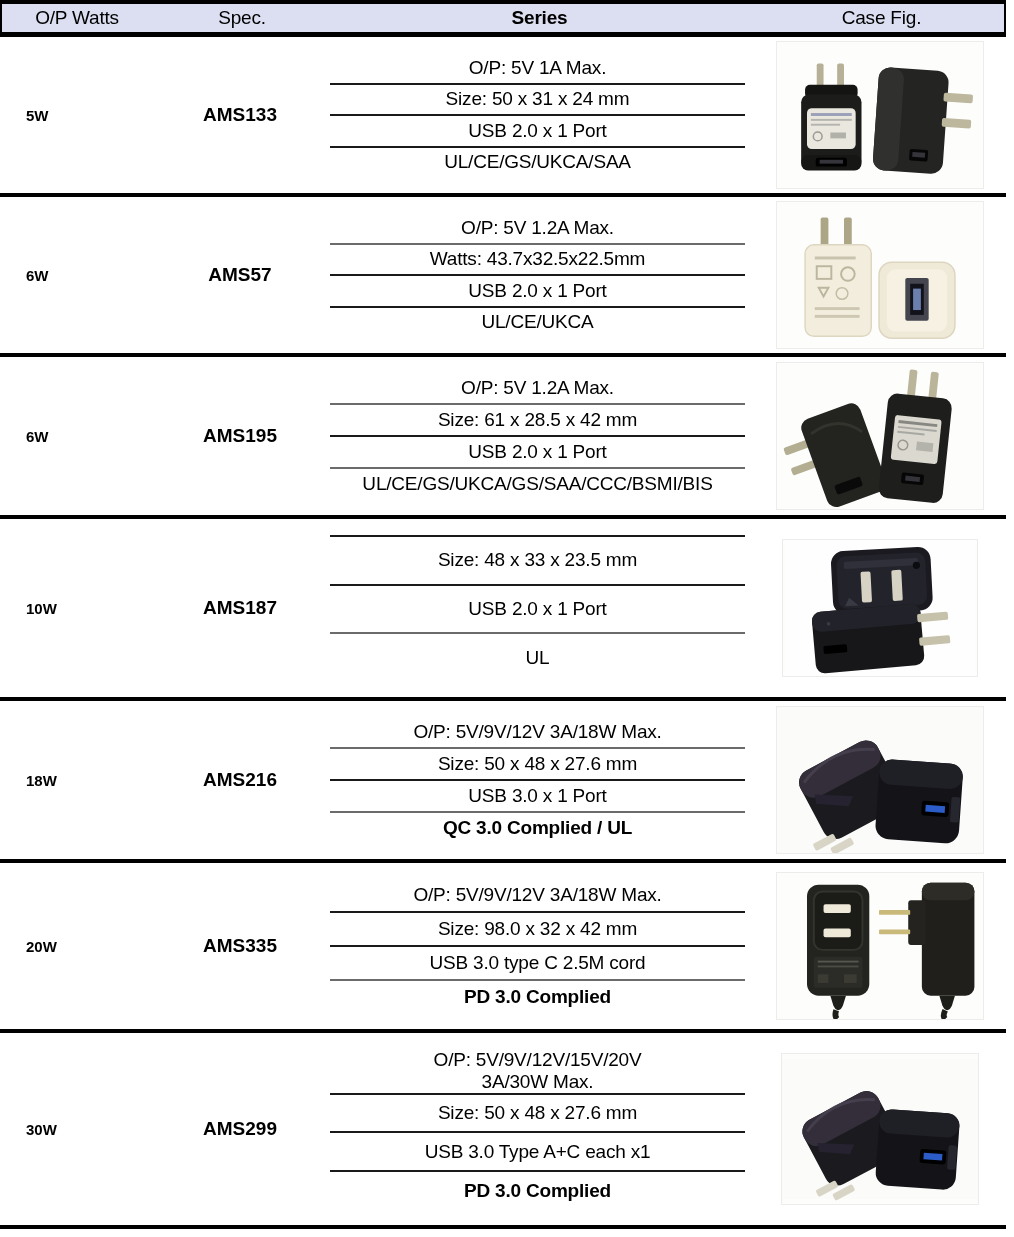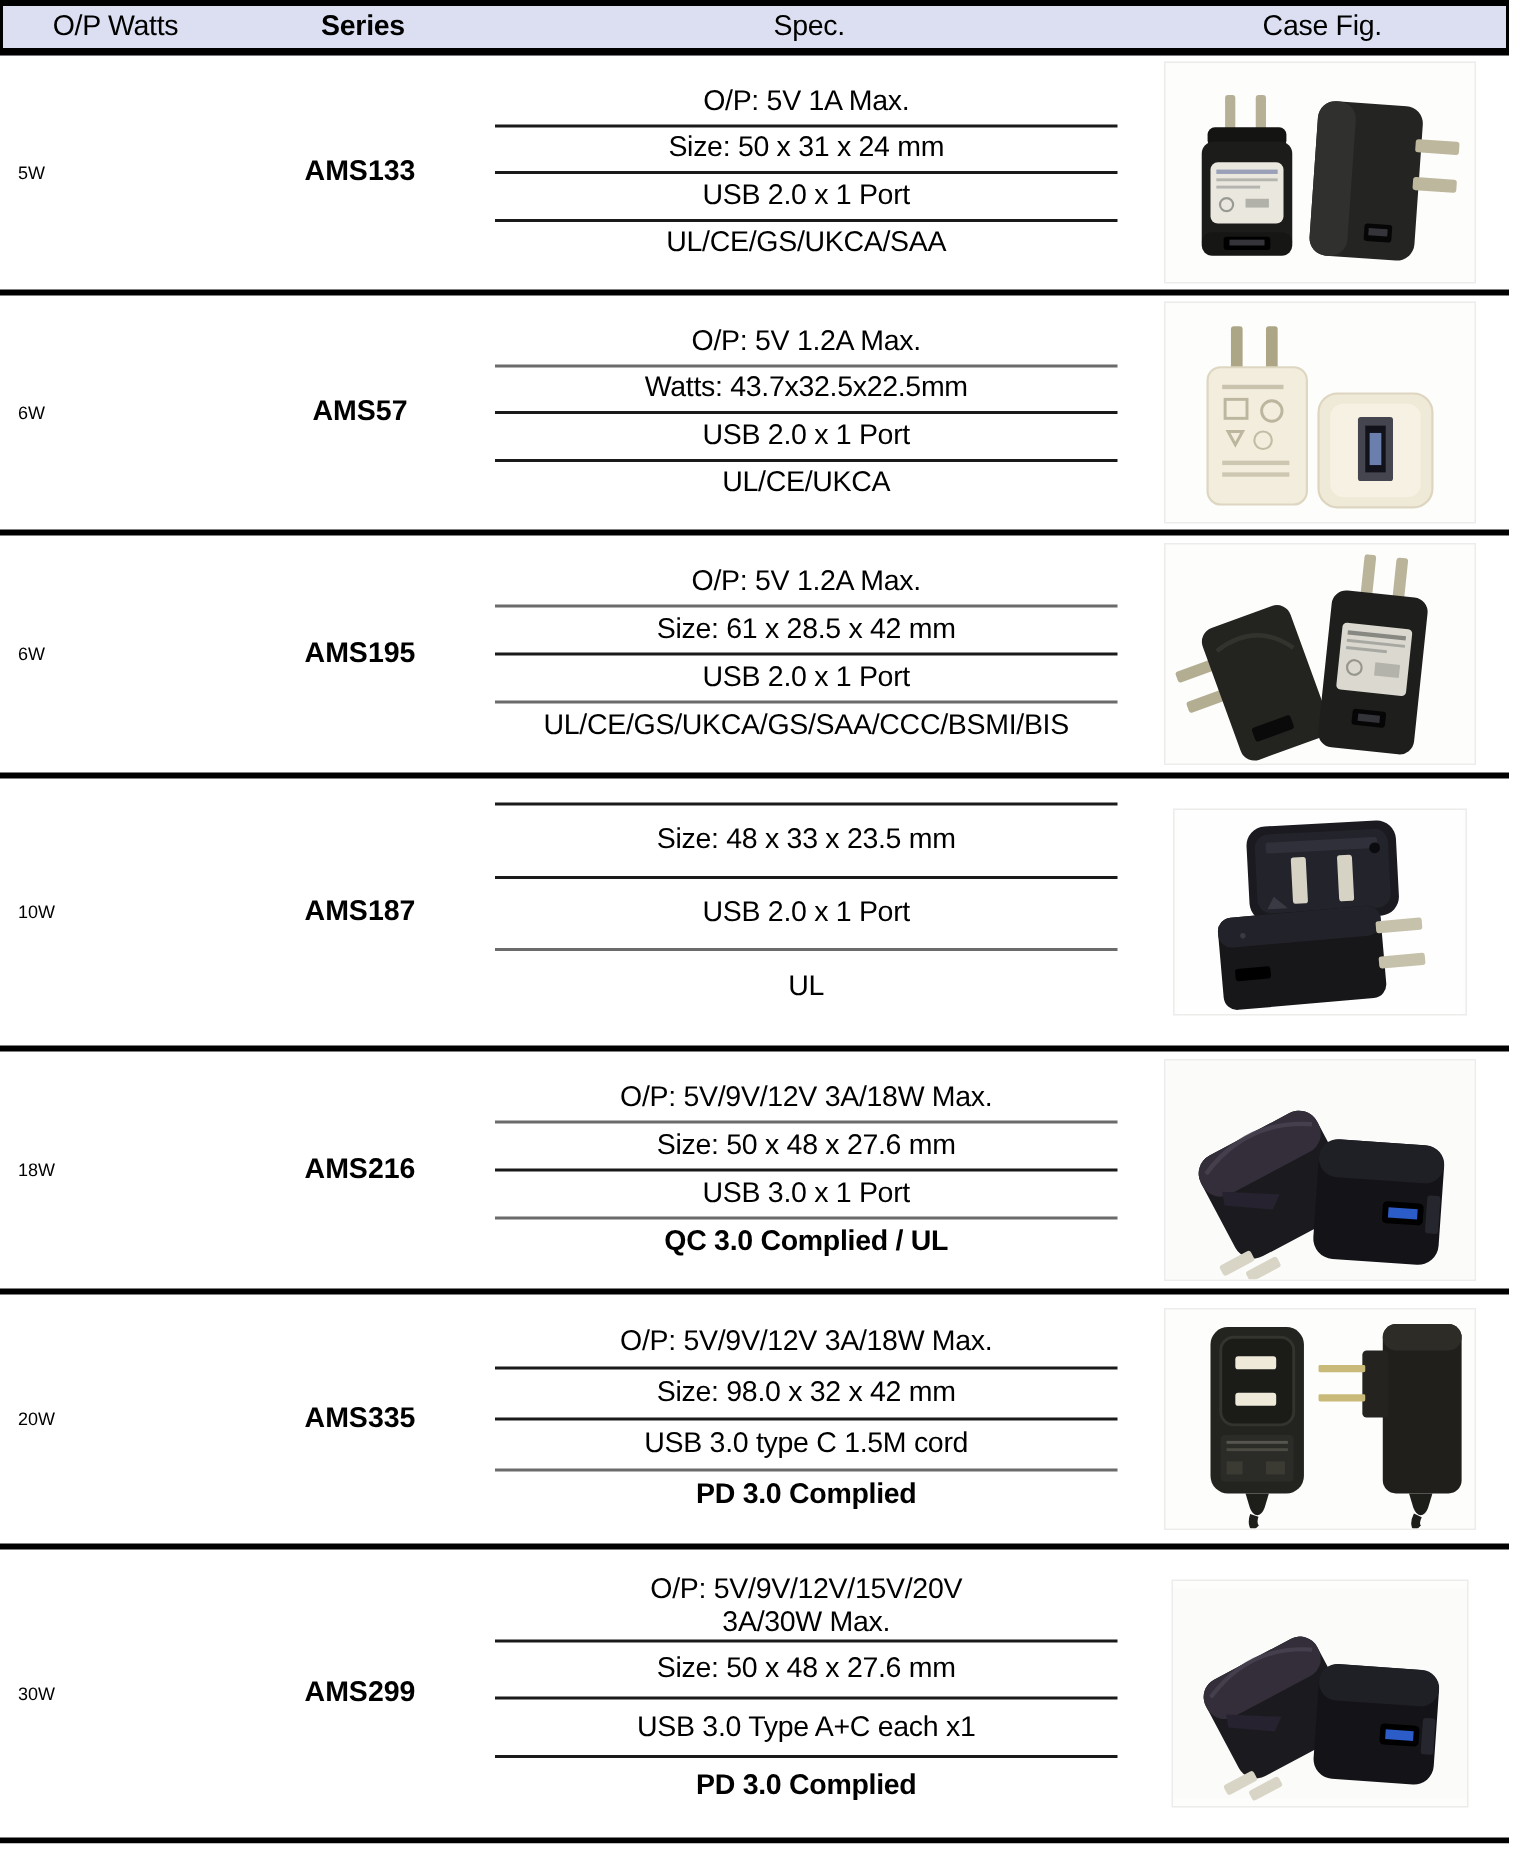--- a/index.html
+++ b/index.html
@@ -25,21 +25,21 @@
   
   .row{
     display:grid;
     grid-template-columns:150px 180px 415px 269px;
     border-bottom:4px solid #000;
     box-sizing:content-box;
   }
   .r1{height:156px}.r2{height:156px}.r3{height:158px}
   .r4{height:178px}.r5{height:158px}.r6{height:166px}.r7{height:192px}
   .cell{display:flex;align-items:center;justify-content:center;}
-  .cell.watts{justify-content:flex-start;padding-left:12px;font-weight:400;font-size:12px;box-sizing:border-box;}
+  .cell.watts{justify-content:flex-start;padding-left:26px;font-weight:700;font-size:15px;box-sizing:border-box;}
   .cell.series{font-weight:700;font-size:19px;}
   .cell.spec{flex-direction:column;align-items:stretch;padding:16px 0;box-sizing:border-box;}
   .spec-line{
     flex:1 1 0;display:flex;align-items:center;justify-content:center;
     font-size:19px;letter-spacing:-0.2px;text-align:center;white-space:pre-line;line-height:1.15;
   }
   .spec-line.strong{font-weight:700;}
   .sep{height:0;border-top:2px solid #6b6b6b;width:100%;}
   .sep.dark{border-top-color:#1a1a1a;}
   
@@ -53,22 +53,22 @@
   .r7 .photo{height:150px;width:196px;}
   .photo svg{width:100%;height:100%;}
 </style>
 </head>
 <body>
 
 <div class="table">
 
   <div class="header">
     <div class="hcell">O/P Watts</div>
+    <div class="hcell">Spec.</div>
     <div class="hcell hbold">Series</div>
-    <div class="hcell">Spec.</div>
     <div class="hcell">Case Fig.</div>
   </div>
 
   <div class="row r1">
     <div class="cell watts">5W</div>
     <div class="cell series">AMS133</div>
     <div class="cell spec">
       <div class="spec-line">O/P: 5V 1A Max.</div>
       <div class="sep dark"></div>
       <div class="spec-line">Size: 50 x 31 x 24 mm</div>
@@ -265,21 +265,21 @@
   </div>
 
   <div class="row r6">
     <div class="cell watts">20W</div>
     <div class="cell series">AMS335</div>
     <div class="cell spec">
       <div class="spec-line">O/P: 5V/9V/12V 3A/18W Max.</div>
       <div class="sep dark"></div>
       <div class="spec-line">Size: 98.0 x 32 x 42 mm</div>
       <div class="sep dark"></div>
-      <div class="spec-line">USB 3.0 type C 1.5M cord</div>
+      <div class="spec-line">USB 3.0 type C 2.5M cord</div>
       <div class="sep"></div>
       <div class="spec-line strong">PD 3.0 Complied</div>
     </div>
     <div class="cell fig">
       <div class="photo">
         <svg viewBox="0 0 210 150" preserveAspectRatio="xMidYMid meet">
           <rect x="0" y="0" width="210" height="150" fill="#fdfdfc"></rect>
           <g>
             <rect x="30" y="12" width="64" height="114" rx="12" fill="#23231f"></rect>
             <rect x="37" y="19" width="50" height="60" rx="9" fill="#1b1b18" stroke="#34342e" stroke-width="2"></rect>

